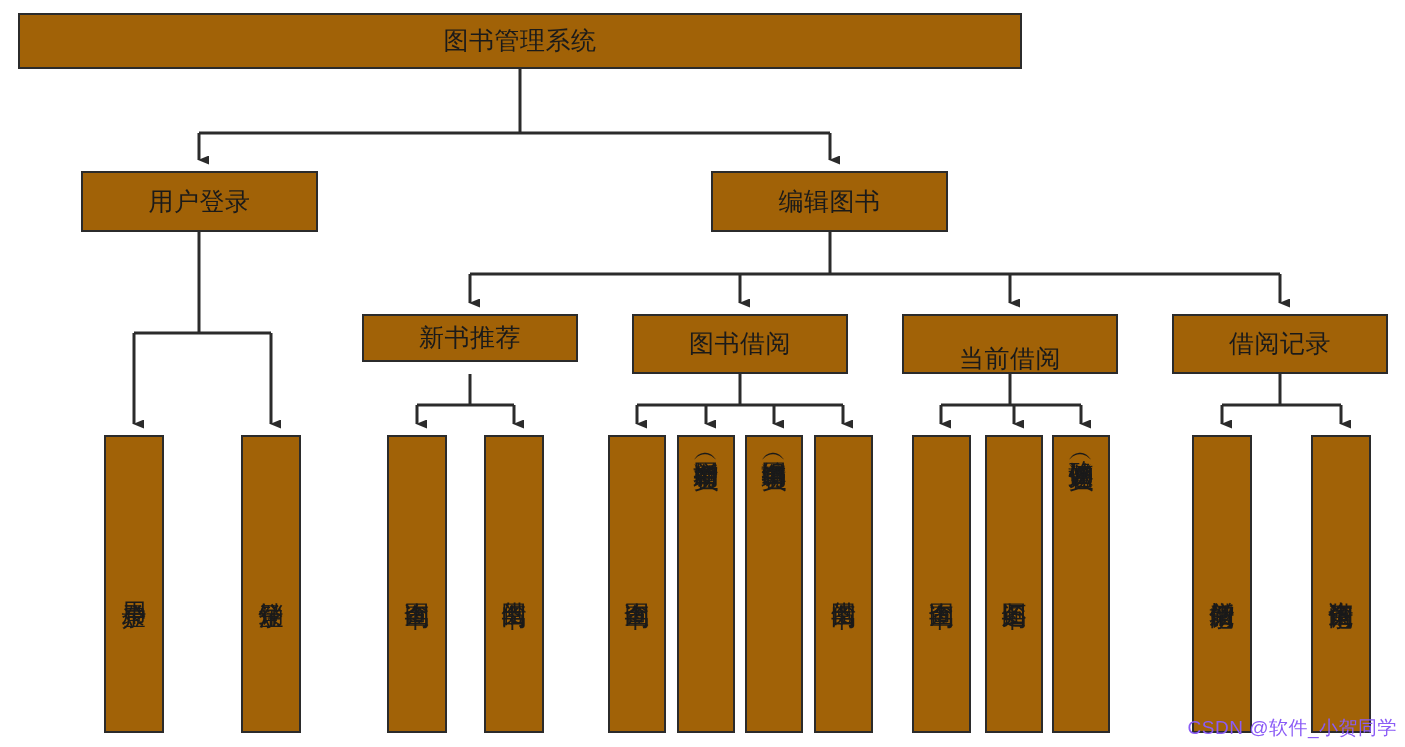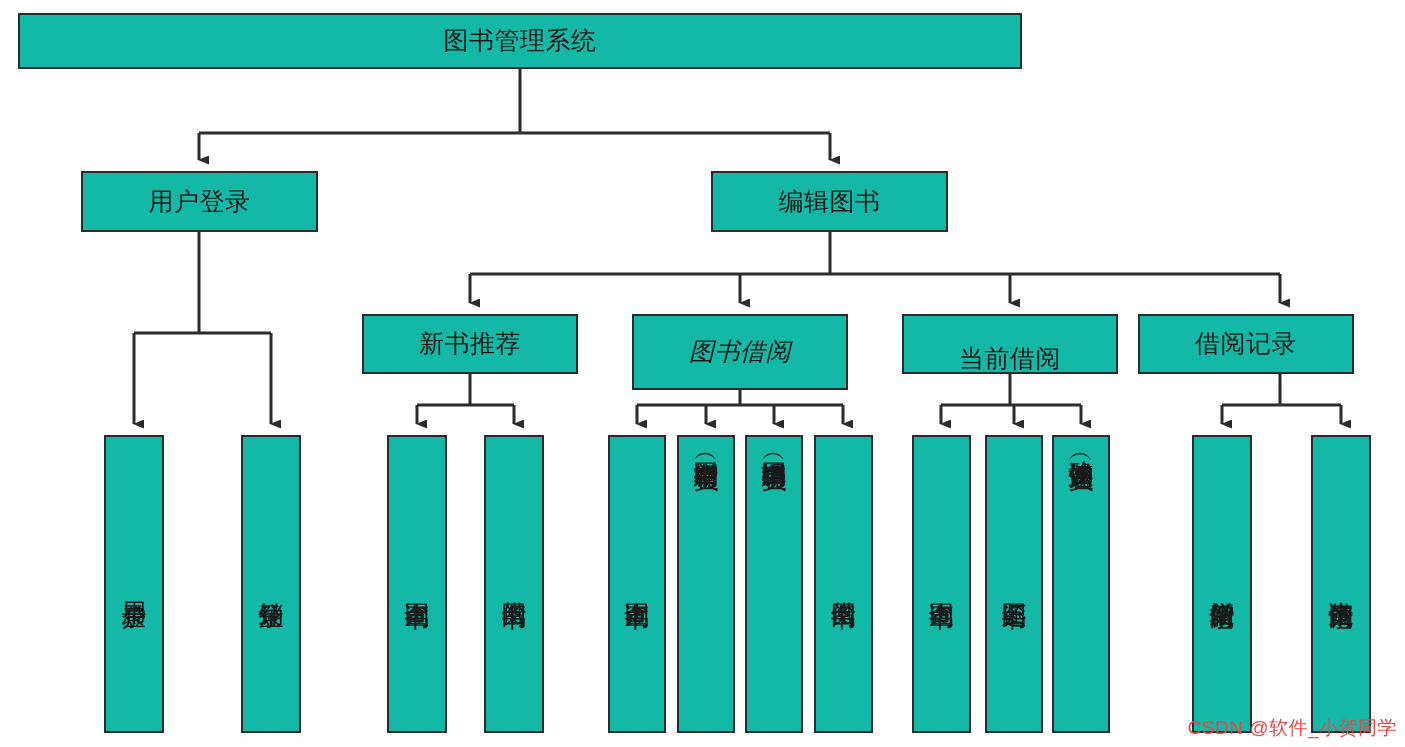--- a/index.html
+++ b/index.html
@@ -18,21 +18,21 @@
     position: absolute;
     left: 0;
     top: 0;
     width: 1405px;
     height: 747px;
   }
   .node-box {
     position: absolute;
     box-sizing: border-box;
     border: 2.5px solid #2b2b2b;
-    background: #14b8a6;
+    background: #a16207;
     display: flex;
     align-items: center;
     justify-content: center;
   }
   .node-label-h {
     font-size: 25px;
     color: #1a1a1a;
     line-height: 1.1;
     white-space: nowrap;
     letter-spacing: 0.5px;
@@ -61,21 +61,21 @@
     top: 0;
     width: 1405px;
     height: 747px;
     pointer-events: none;
   }
   #watermark {
     position: absolute;
     right: 8px;
     bottom: 6px;
     font-size: 19px;
-    color: #ef4444;
+    color: #8b5cf6;
     white-space: nowrap;
     letter-spacing: 0.5px;
   }
 </style>
 </head>
 <body>
 
 <div id="diagram-root">
 
   <svg id="connectors" viewBox="0 0 1405 747" width="1405" height="747" xmlns="http://www.w3.org/2000/svg">
@@ -132,30 +132,30 @@
     <span class="node-label-h">图书管理系统</span>
   </div>
 
   <div class="node-box" id="node-l2-0" style="left: 81px; top: 171px; width: 237px; height: 61px;">
     <span class="node-label-h">用户登录</span>
   </div>
   <div class="node-box" id="node-l2-1" style="left: 711px; top: 171px; width: 237px; height: 61px;">
     <span class="node-label-h">编辑图书</span>
   </div>
 
-  <div class="node-box" id="node-l3-0" style="left: 362px; top: 314px; width: 216px; height: 60px;">
+  <div class="node-box" id="node-l3-0" style="left: 362px; top: 314px; width: 216px; height: 48px;">
     <span class="node-label-h">新书推荐</span>
   </div>
-  <div class="node-box" id="node-l3-1" style="left: 632px; top: 314px; width: 216px; height: 76px; font-style: italic;">
+  <div class="node-box" id="node-l3-1" style="left: 632px; top: 314px; width: 216px; height: 60px;">
     <span class="node-label-h">图书借阅</span>
   </div>
   <div class="node-box" id="node-l3-2" style="left: 902px; top: 314px; width: 216px; height: 60px; align-items: flex-end;">
     <span class="node-label-h">当前借阅</span>
   </div>
-  <div class="node-box" id="node-l3-3" style="left: 1138px; top: 314px; width: 216px; height: 60px;">
+  <div class="node-box" id="node-l3-3" style="left: 1172px; top: 314px; width: 216px; height: 60px;">
     <span class="node-label-h">借阅记录</span>
   </div>
 
   <div class="node-box leaf-box centered" id="node-leaf-0" style="left: 104px; top: 435px; width: 60px; height: 298px;">
     <span class="node-label-v">用户登录</span>
   </div>
   <div class="node-box leaf-box centered" id="node-leaf-1" style="left: 241px; top: 435px; width: 60px; height: 298px;">
     <span class="node-label-v">注销登录</span>
   </div>
   <div class="node-box leaf-box centered" id="node-leaf-2" style="left: 387px; top: 435px; width: 60px; height: 298px;">

